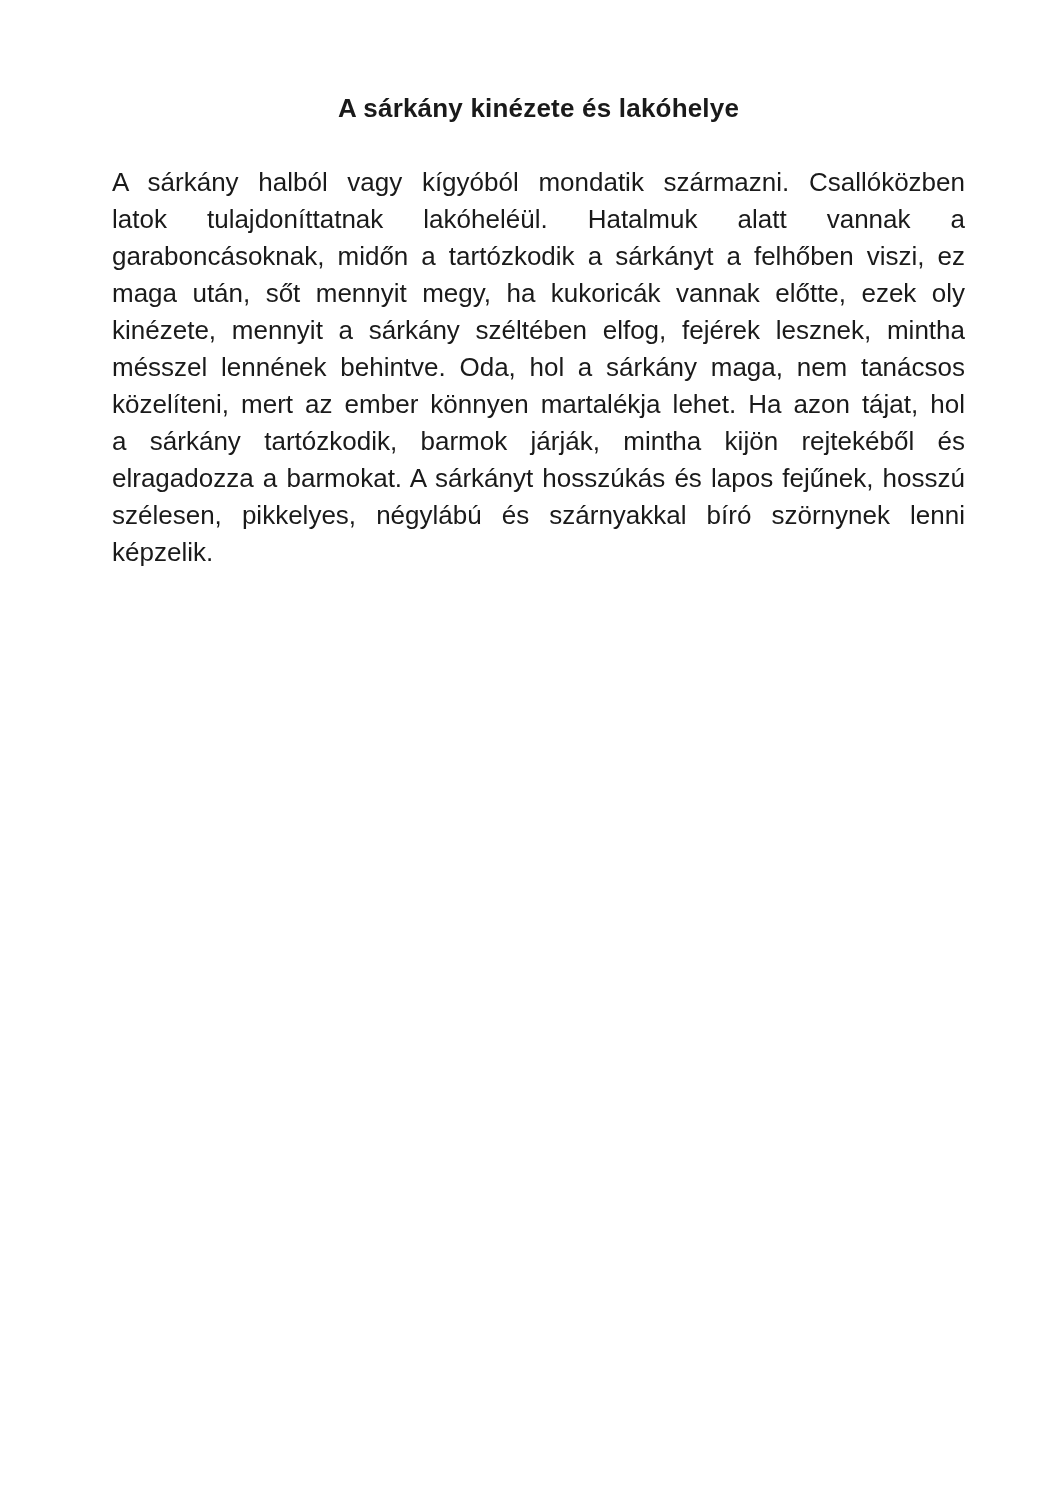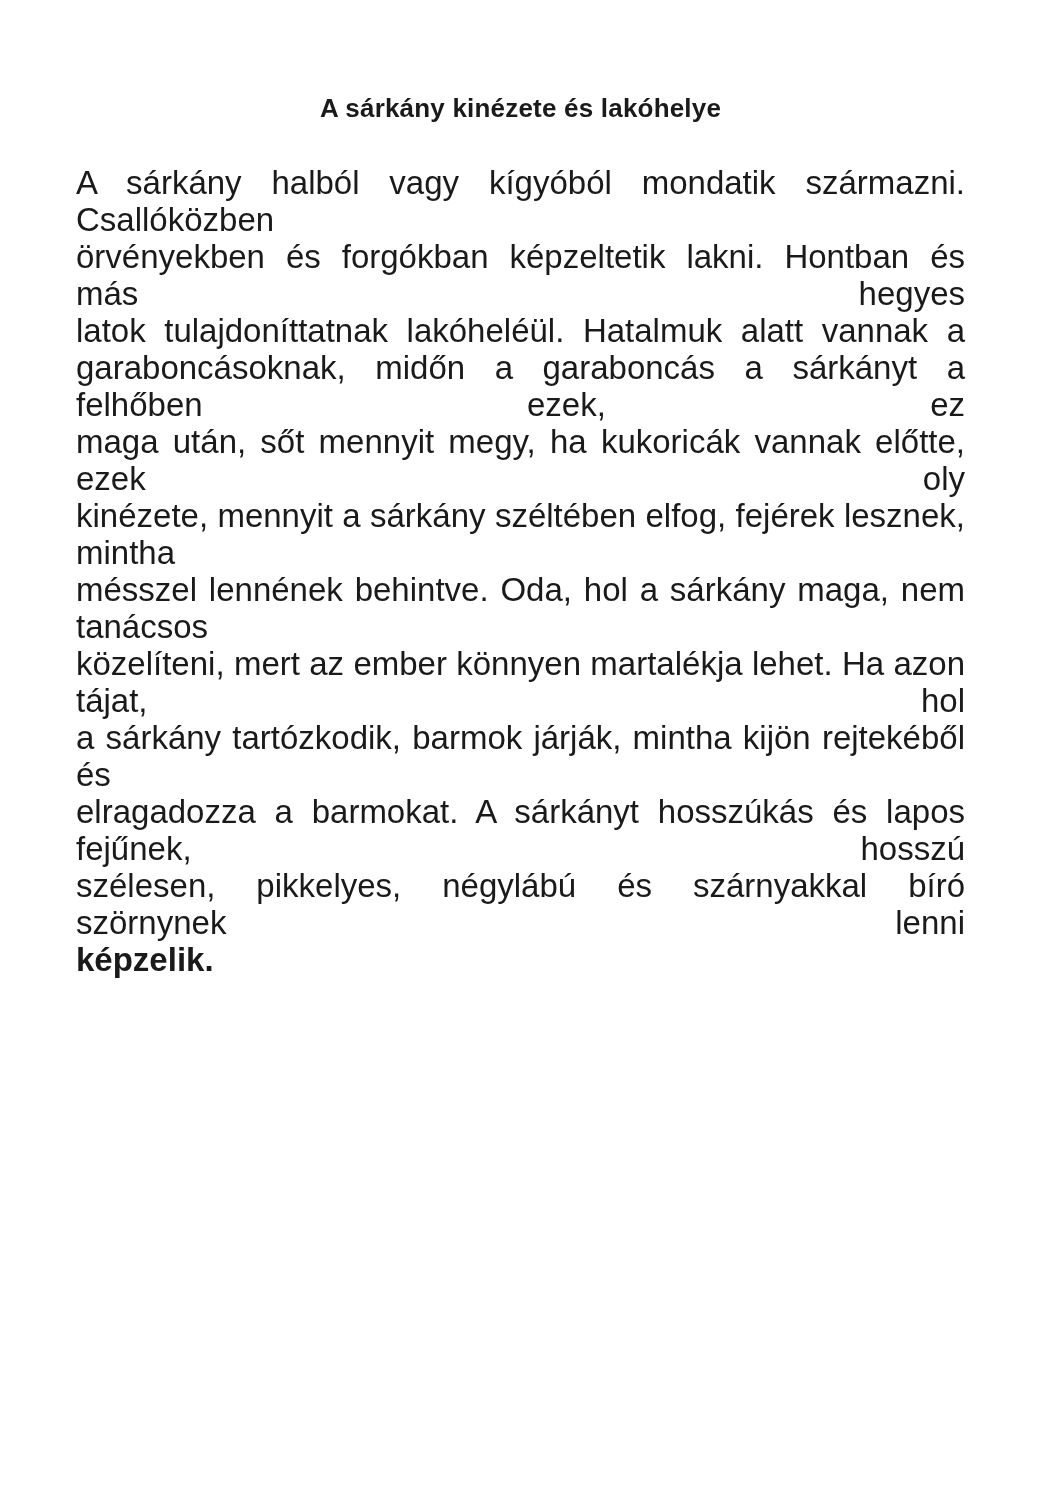--- a/index.html
+++ b/index.html
@@ -9,57 +9,55 @@
   }
   .page {
     position: relative;
     width: 1057px;
     height: 1500px;
     background: #ffffff;
     font-family: "Liberation Sans", sans-serif;
     color: #1a1a1a;
     overflow: hidden;
     box-sizing: border-box;
-    padding: 90px 92px 0 76px;
+    padding: 90px 92px 0 112px;
   }
   .doc-title {
     margin: 0 0 37px 0;
     font-size: 26px;
     font-weight: bold;
     line-height: 37px;
     text-align: center;
     letter-spacing: 0.2px;
   }
   .paragraph {
-    font-size: 33px;
+    font-size: 26px;
     line-height: 37px;
   }
   .line {
     text-align: justify;
     text-align-last: justify;
     -moz-text-align-last: justify;
     white-space: normal;
   }
   .line.last {
     text-align-last: left;
-    font-weight: bold;
     -moz-text-align-last: left;
   }
 </style>
 </head>
 <body>
 
 <div class="page">
   <h1 class="doc-title">A sárkány kinézete és lakóhelye</h1>
 
   <div class="paragraph">
     <div class="line">A sárkány halból vagy kígyóból mondatik származni. Csallóközben</div>
-    <div class="line">örvényekben és forgókban képzeltetik lakni. Hontban és más hegyes</div>
     <div class="line">latok tulajdoníttatnak lakóheléül. Hatalmuk alatt vannak a</div>
-    <div class="line">garaboncásoknak, midőn a garaboncás a sárkányt a felhőben ezek, ez</div>
+    <div class="line">garaboncásoknak, midőn a tartózkodik a sárkányt a felhőben viszi, ez</div>
     <div class="line">maga után, sőt mennyit megy, ha kukoricák vannak előtte, ezek oly</div>
     <div class="line">kinézete, mennyit a sárkány széltében elfog, fejérek lesznek, mintha</div>
     <div class="line">mésszel lennének behintve. Oda, hol a sárkány maga, nem tanácsos</div>
     <div class="line">közelíteni, mert az ember könnyen martalékja lehet. Ha azon tájat, hol</div>
     <div class="line">a sárkány tartózkodik, barmok járják, mintha kijön rejtekéből és</div>
     <div class="line">elragadozza a barmokat. A sárkányt hosszúkás és lapos fejűnek, hosszú</div>
     <div class="line">szélesen, pikkelyes, négylábú és szárnyakkal bíró szörnynek lenni</div>
     <div class="line last">képzelik.</div>
   </div>
 </div>

